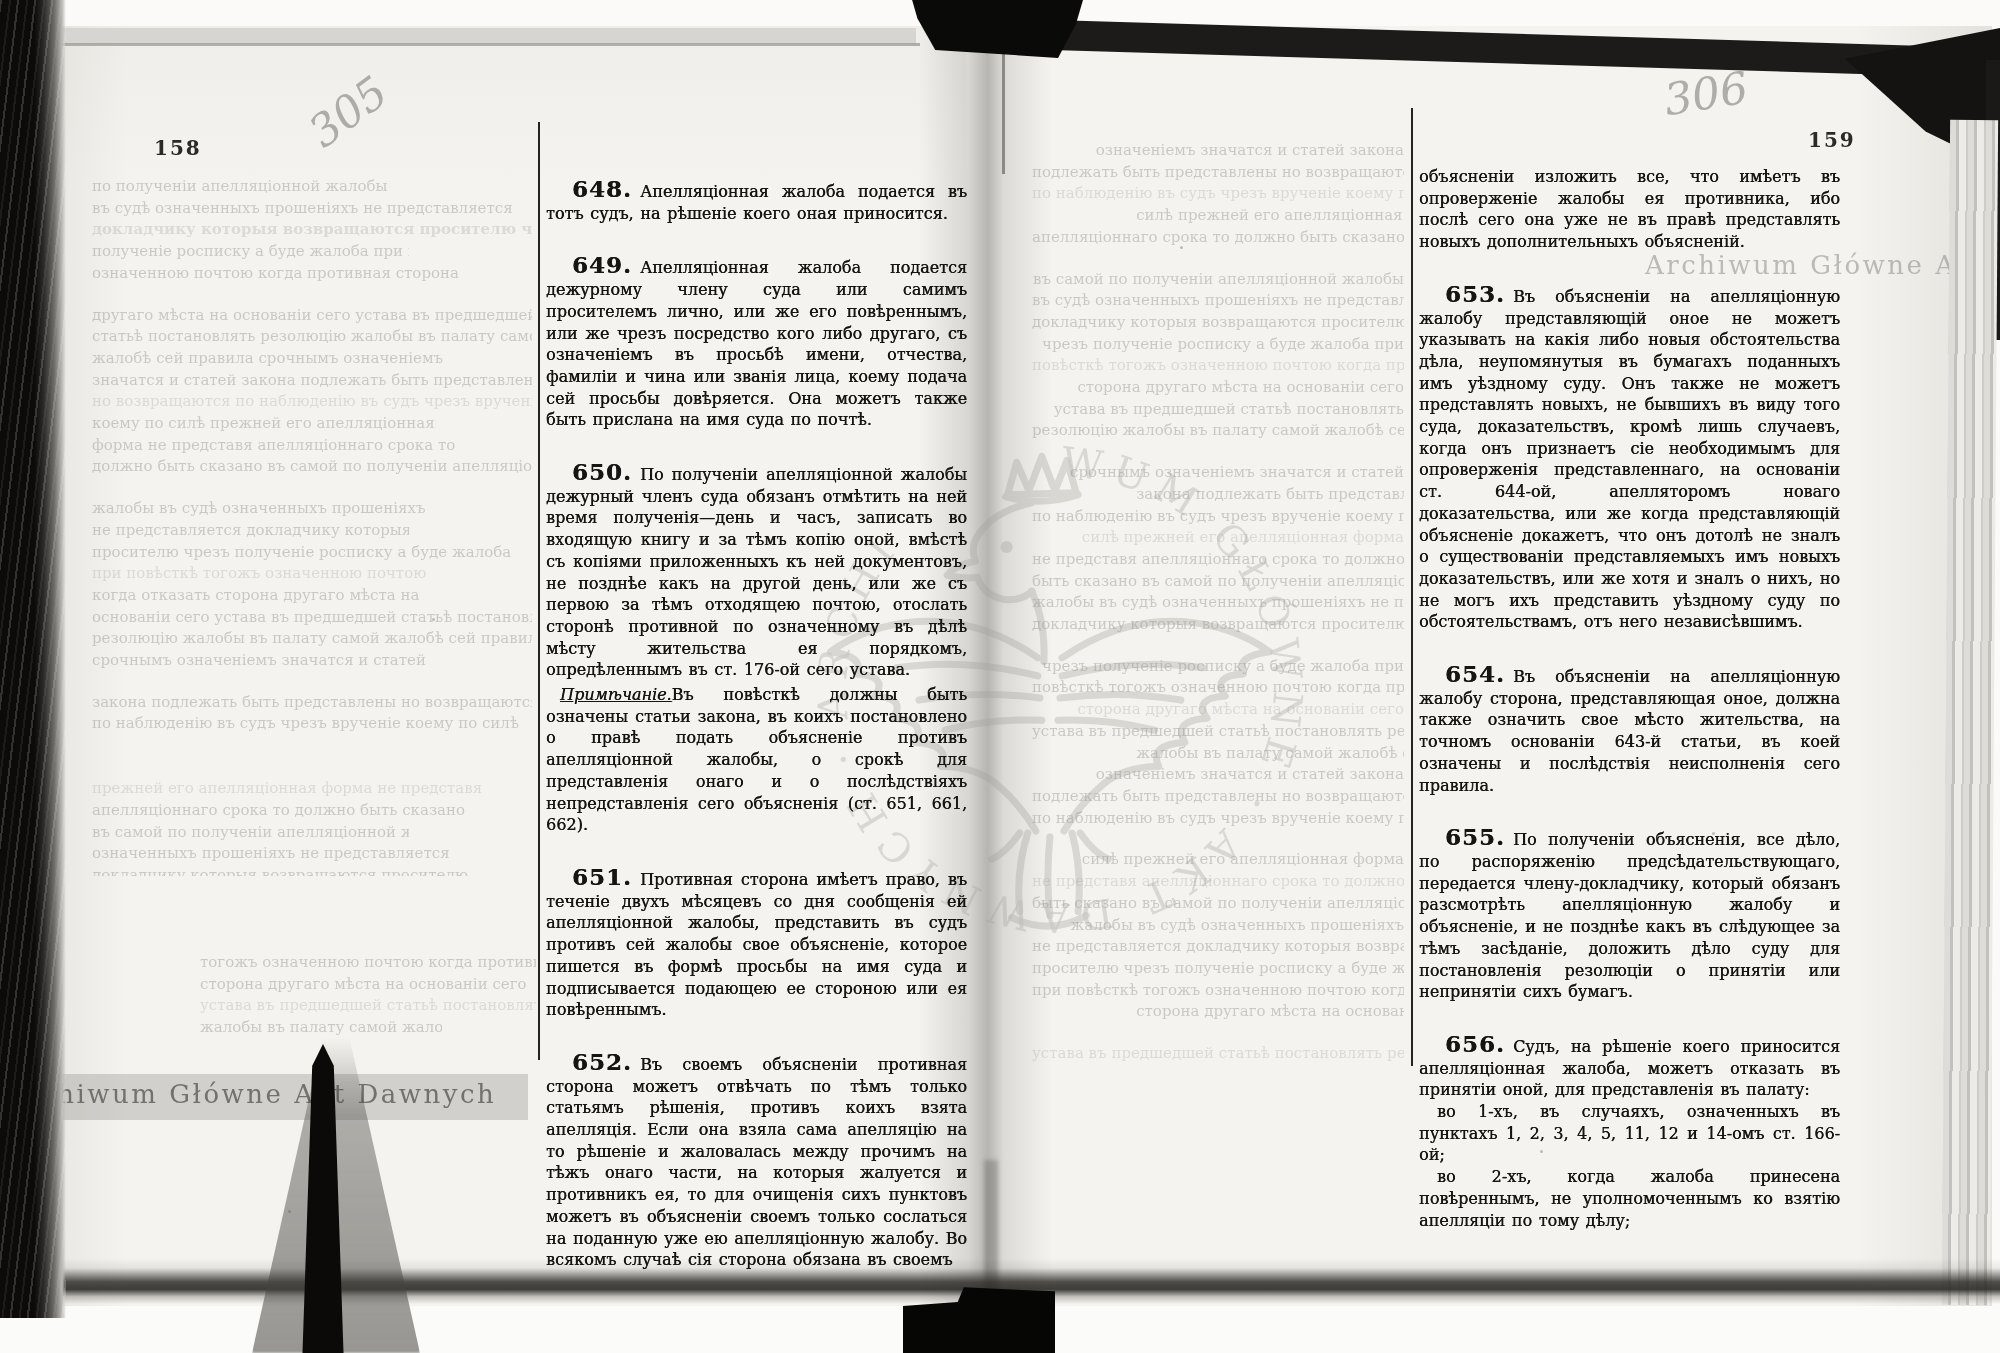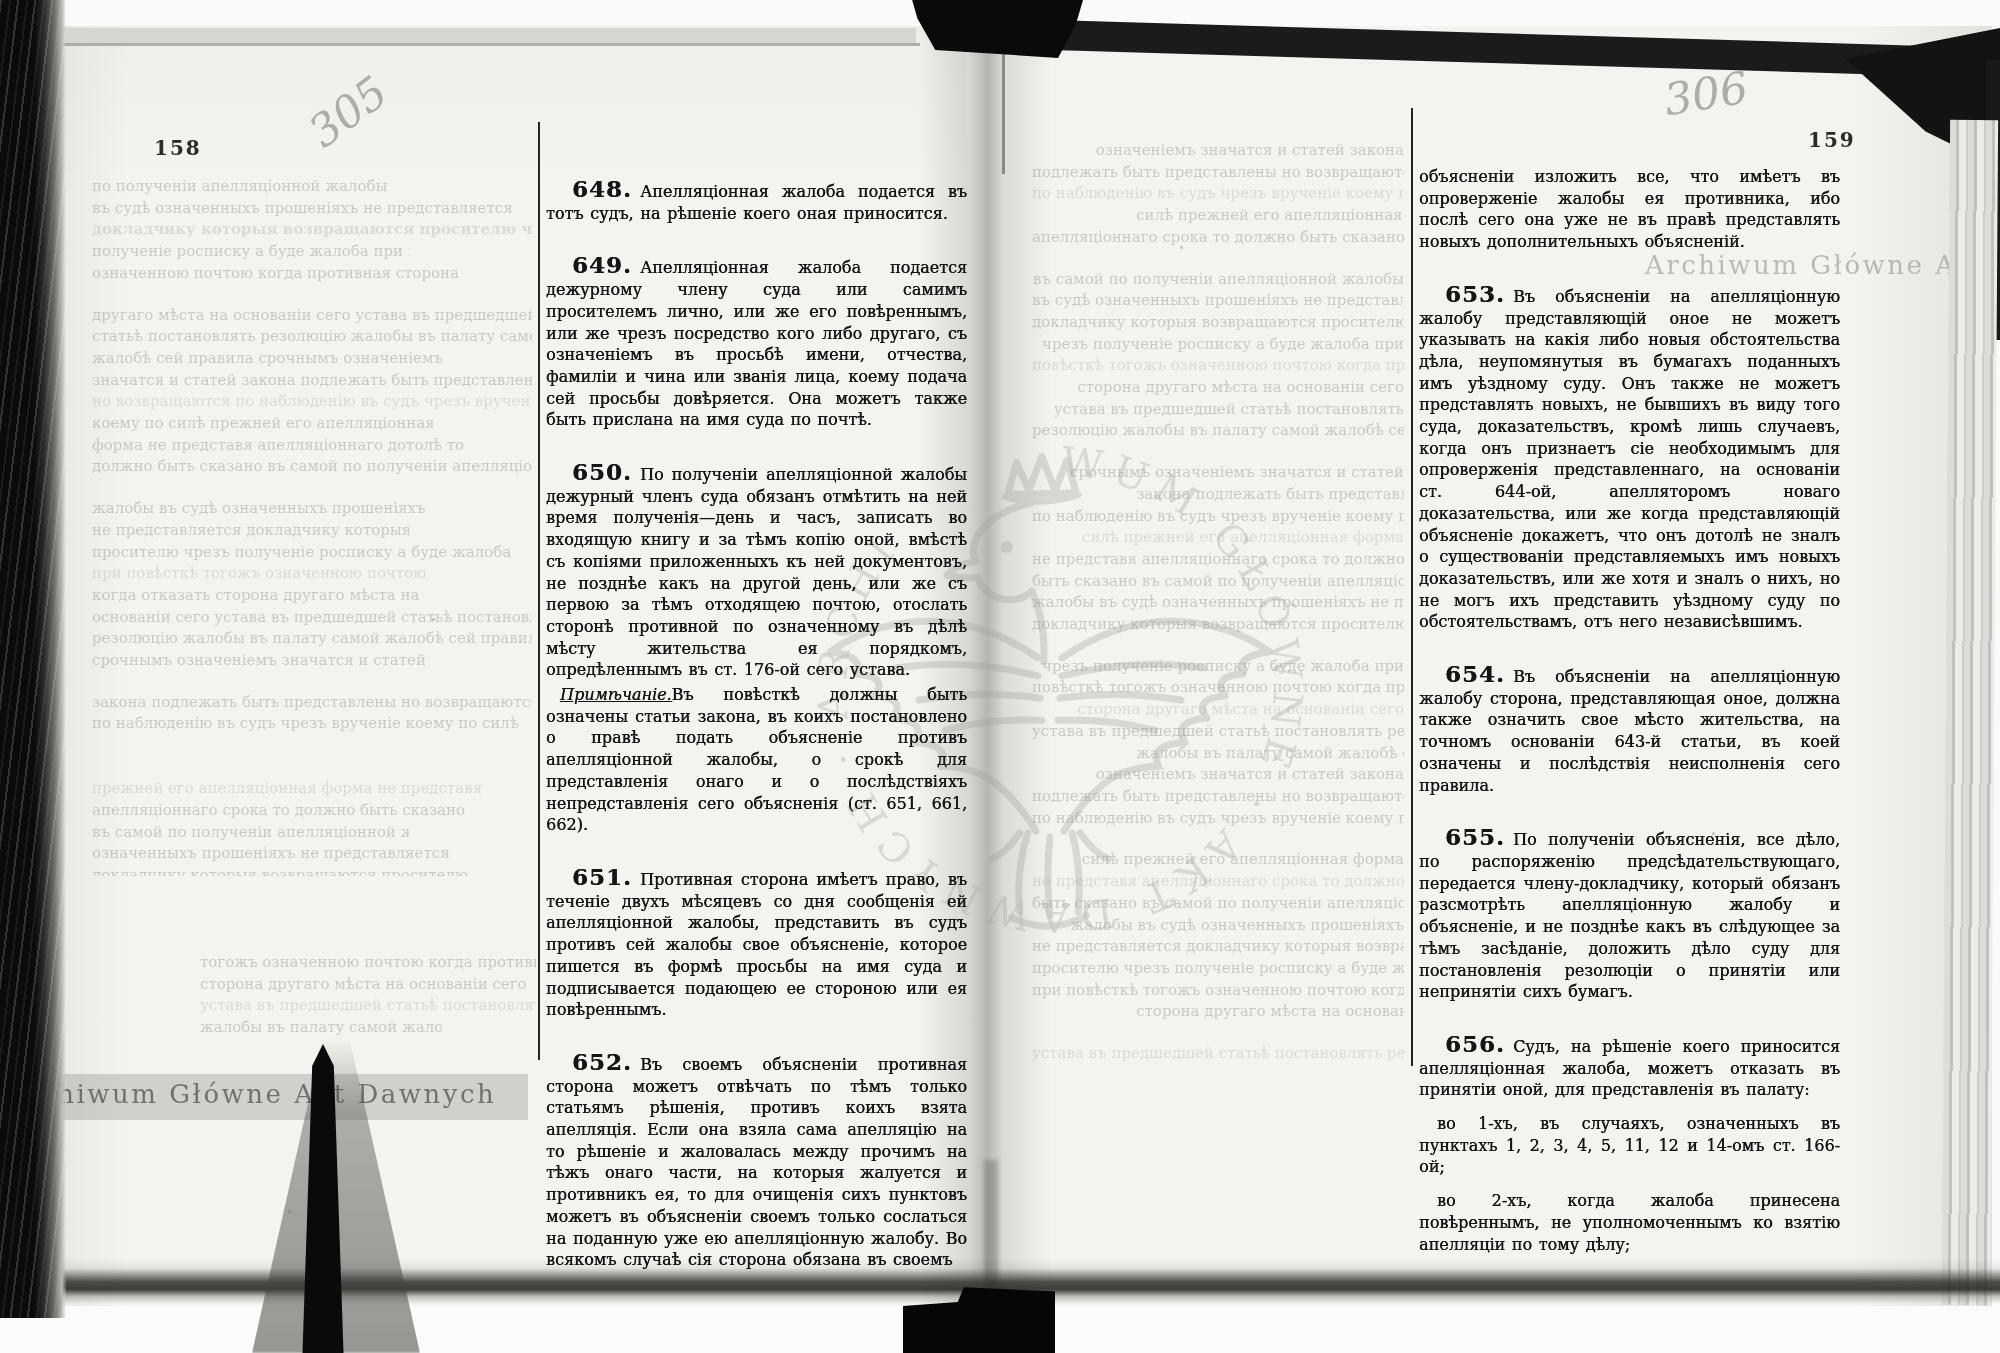--- a/index.html
+++ b/index.html
@@ -50,21 +50,21 @@
   .folio{position:absolute;font-size:44px;color:#a4a19c;font-style:italic;opacity:.85;
          font-family:"DejaVu Serif","Liberation Serif",serif;}
   .rule{position:absolute;width:2px;background:#24231f;}
   .col{position:absolute;width:421px;font-size:16px;line-height:21.7px;text-align:justify;
        color:#161513;text-shadow:.35px 0 0 currentColor;word-spacing:1.5px;}
   .col p{margin:0;}
   .para.art{margin-top:30px;text-indent:26px;}
   .para.first{margin-top:12px;}
   .para.note{margin-top:3px;text-indent:14px;}
   .para.cont{text-indent:0;}
-  .para.sub{margin-top:12px;text-indent:18px;}
+  .para.sub{margin-top:0;text-indent:18px;}
   .artnum{font-weight:bold;font-size:23px;letter-spacing:1px;padding-right:8px;}
   .notelabel{font-style:italic;padding-right:0;text-decoration:underline;}
 
   
   .bleed{position:absolute;font-size:15px;line-height:21.7px;color:#8d8a84;opacity:.40;
          filter:blur(.7px);overflow:hidden;}
   .bleed .bleed-line{white-space:nowrap;overflow:hidden;}
   .bleed.rightalign{text-align:right;}
   .bleed.rightalign .bleed-line{margin-left:auto;}
 
@@ -95,21 +95,21 @@
       <div class="bleed-line">въ судѣ означенныхъ прошеніяхъ не представляется </div>
       <div class="bleed-line" style="opacity: 0.6; font-weight: bold;">докладчику которыя возвращаются просителю чрезъ </div>
       <div class="bleed-line" style="width: 72%;">полученіе росписку а буде жалоба при повѣсткѣ тогожъ </div>
       <div class="bleed-line">означенною почтою когда противная сторона </div>
       <div class="bleed-line" style="margin-top: 20px;">другаго мѣста на основаніи сего устава въ предшедшей </div>
       <div class="bleed-line">статьѣ постановлять резолюцію жалобы въ палату самой </div>
       <div class="bleed-line">жалобѣ сей правила срочнымъ означеніемъ </div>
       <div class="bleed-line">значатся и статей закона подлежать быть представлены </div>
       <div class="bleed-line" style="opacity: 0.6;">но возвращаются по наблюденію въ судъ чрезъ врученіе </div>
       <div class="bleed-line">коему по силѣ прежней его апелляціонная </div>
-      <div class="bleed-line">форма не представя апелляціоннаго дотолѣ то </div>
+      <div class="bleed-line">форма не представя апелляціоннаго срока то </div>
       <div class="bleed-line">должно быть сказано въ самой по полученіи апелляціонной </div>
       <div class="bleed-line" style="margin-top: 20px;">жалобы въ судѣ означенныхъ прошеніяхъ </div>
       <div class="bleed-line" style="width: 72%;">не представляется докладчику которыя возвращаются </div>
       <div class="bleed-line">просителю чрезъ полученіе росписку а буде жалоба </div>
       <div class="bleed-line" style="opacity: 0.6;">при повѣсткѣ тогожъ означенною почтою </div>
       <div class="bleed-line">когда отказать сторона другаго мѣста на </div>
       <div class="bleed-line">основаніи сего устава въ предшедшей статьѣ постановлять </div>
       <div class="bleed-line">резолюцію жалобы въ палату самой жалобѣ сей правила </div>
       <div class="bleed-line">срочнымъ означеніемъ значатся и статей </div>
       <div class="bleed-line" style="margin-top: 20px;">закона подлежать быть представлены но возвращаются </div>

